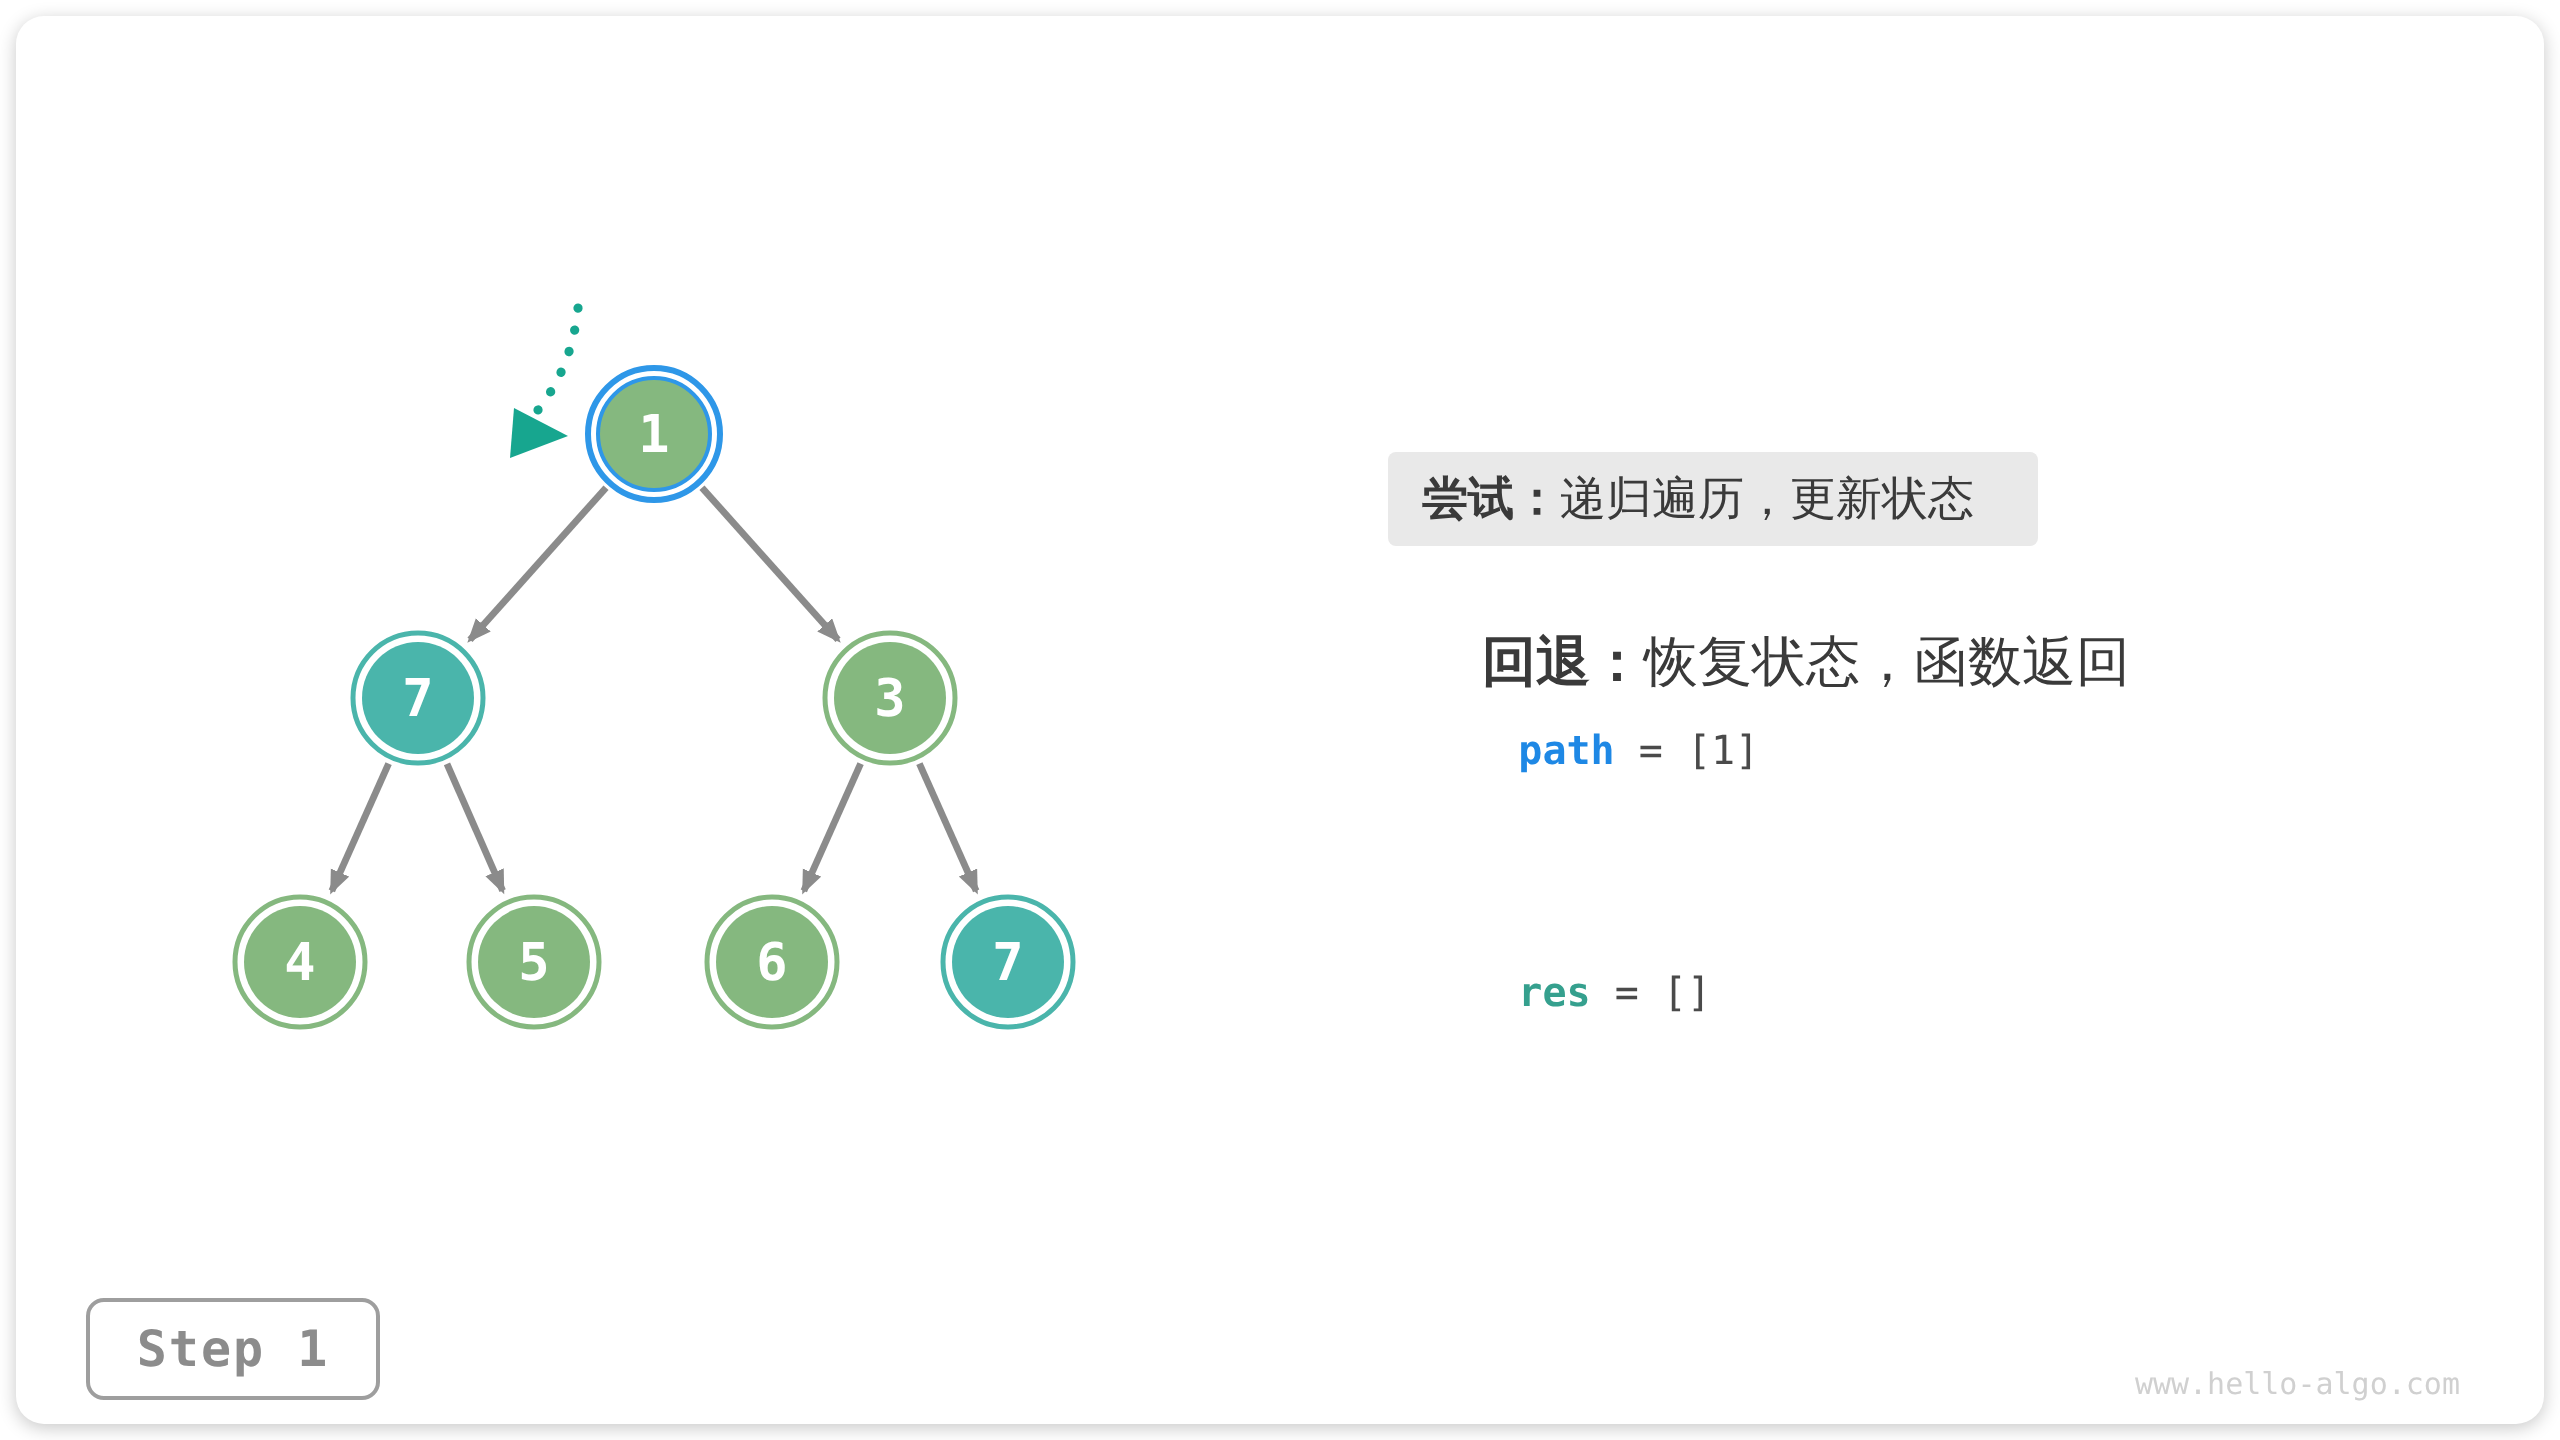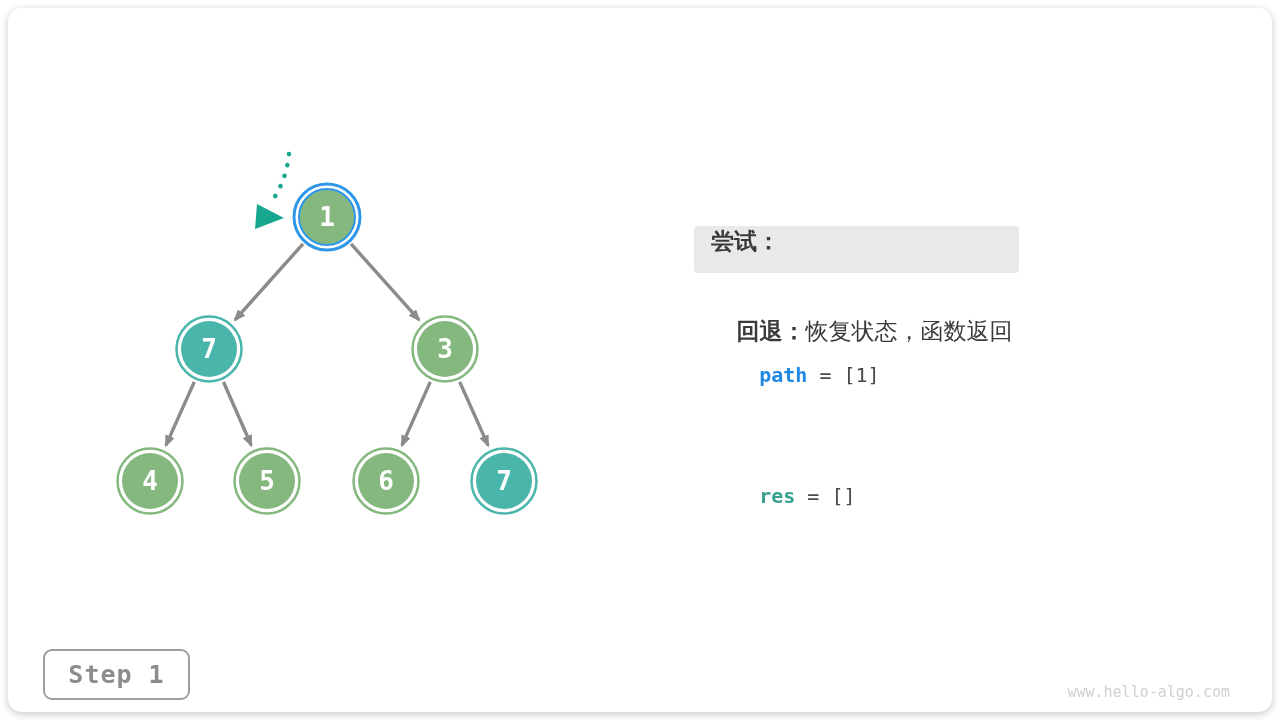--- a/index.html
+++ b/index.html
@@ -19,30 +19,31 @@
   }
   #tree-svg {
     position: absolute;
     left: 0; top: 0;
     width: 640px; height: 620px;
   }
   .panel-line {
     position: absolute;
     white-space: pre;
     color: var(--text_dark);
-    font-size: 23px;
+    font-size: 27px;
     line-height: 31px;
   }
   .hl-box {
     position: absolute;
     left: 686px; top: 218px;
     width: 325px; height: 47px;
     background: var(--highlight_bg);
     border-radius: 4px;
     display: flex;
+    align-items: center;
     padding-left: 17px;
     font-size: 23px;
     color: var(--text_dark);
     white-space: pre;
   }
   .bold-label { font-weight: bold; }
   .line-back { left: 703px; top: 277px; }
   .code-line {
     position: absolute;
     left: 703px;
@@ -116,21 +117,21 @@
       <text x="259" y="482" text-anchor="middle" fill="#ffffff" font-size="26" font-weight="bold" font-family="&quot;DejaVu Sans Mono&quot;, monospace">5</text>
       <circle cx="378" cy="473" r="32.5" fill="#ffffff" stroke="#85b87f" stroke-width="2.5"></circle>
       <circle cx="378" cy="473" r="28" fill="#85b87f" stroke="none" stroke-width="0"></circle>
       <text x="378" y="482" text-anchor="middle" fill="#ffffff" font-size="26" font-weight="bold" font-family="&quot;DejaVu Sans Mono&quot;, monospace">6</text>
       <circle cx="496" cy="473" r="32.5" fill="#ffffff" stroke="#4ab5ab" stroke-width="2.5"></circle>
       <circle cx="496" cy="473" r="28" fill="#4ab5ab" stroke="none" stroke-width="0"></circle>
       <text x="496" y="482" text-anchor="middle" fill="#ffffff" font-size="26" font-weight="bold" font-family="&quot;DejaVu Sans Mono&quot;, monospace">7</text>
     </svg>
 
   <div class="hl-box">
-    <span class="bold-label">尝试：</span>
+    <span class="bold-label">尝试：</span><span>递归遍历，更新状态</span>
   </div>
 
   <div class="panel-line line-back">
     <span class="bold-label">回退：</span><span>恢复状态，函数返回</span>
   </div>
 
   <div class="code-line line-path">
     <span class="var-path">path</span><span> = [1]</span>
   </div>
 

